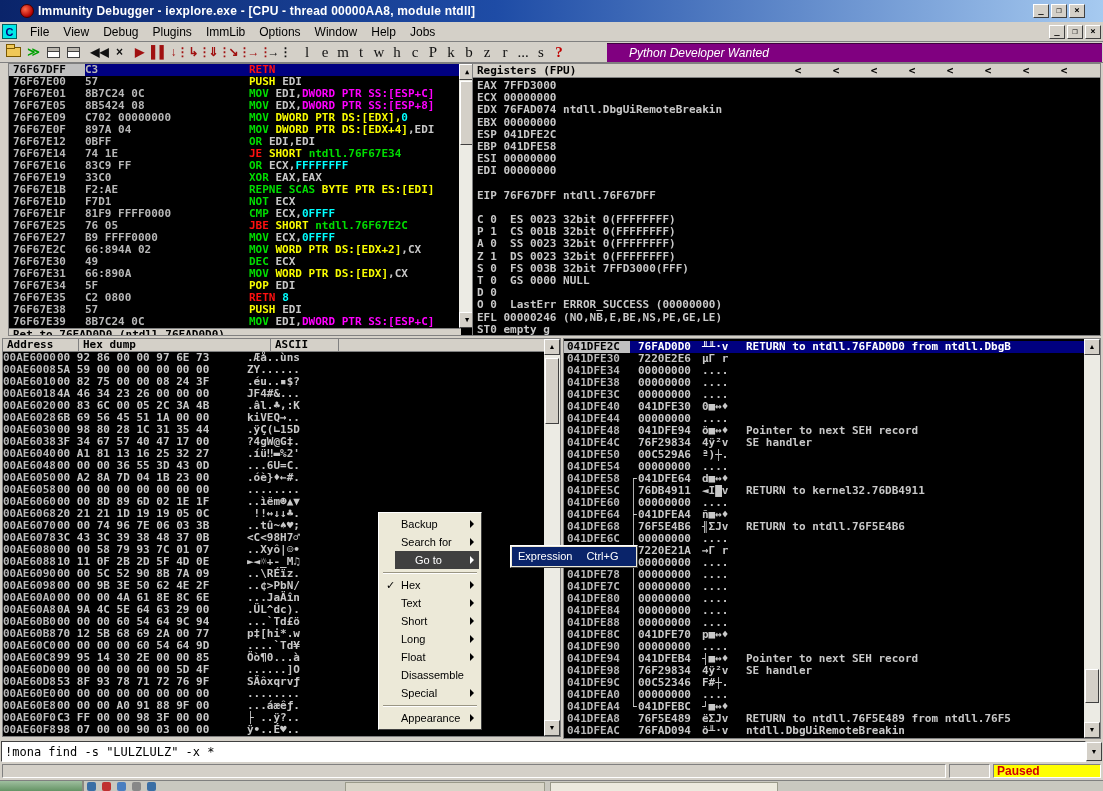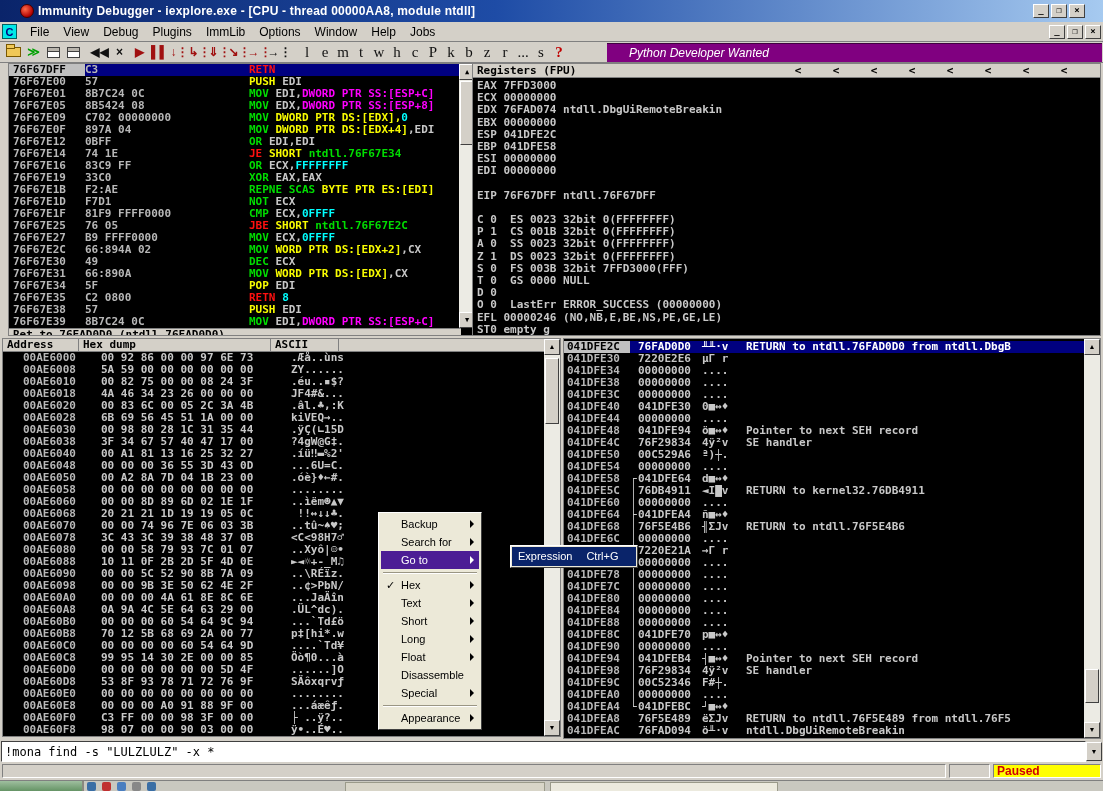--- a/index.html
+++ b/index.html
@@ -70,21 +70,21 @@
   .chev { position:absolute; top:0; width:14px; text-align:center; font-family:"DejaVu Sans Mono",monospace; font-weight:bold; }
   #reg-lines { padding:2px 0 0 4px; color:#c8c8c8; }
   .regline { height:12.2px; white-space:pre; }
 
   
   #dump { left:2px; top:338px; width:559px; height:399px; }
   #dump-hdr { display:flex; height:13px; font-family:"DejaVu Sans Mono",monospace; font-weight:bold; font-size:11px; line-height:12px; }
   #dump-hdr span { border-right:1px solid #808080; padding-left:4px; }
   .hcol-a{width:76px} .hcol-h{width:192px} .hcol-s{width:68px} .hcol-x{flex:1; border-right:none!important}
   .hrow { display:flex; height:12px; white-space:pre; color:#c8c8c8; }
-  .ha { width:98px; padding-left:20px; flex:none; color:#b8b8b8; }
+  .ha { width:54px; padding-left:0; flex:none; color:#b8b8b8; }
   .hb { width:190px; flex:none; }
   .hs { flex:1; }
 
   
   #stack { left:563px; top:338px; width:538px; height:401px; }
   #stack-rows { padding-top:2px; }
   .srow { display:flex; height:12px; white-space:pre; color:#c8c8c8; width:522px; overflow:hidden; }
   .sa { width:66px; padding-left:3px; flex:none; color:#b8b8b8; }
   .sk { width:8px; flex:none; }
   .sv { width:60px; flex:none; }
@@ -98,21 +98,21 @@
   .sb .sbtn { width:16px; height:16px; background:#d4d0c8; border:1px solid; border-color:#fff #404040 #404040 #fff;
     font-size:7px; line-height:14px; text-align:center; color:#000; }
   .sb .sdown { position:absolute; bottom:0; left:0; }
   .sb .thumb { position:absolute; left:1px; width:14px; background:#d4d0c8; border:1px solid; border-color:#fff #404040 #404040 #fff; }
 
   
   #ctxmenu { position:absolute; left:378px; top:512px; width:104px; background:#ece9d8;
     border:1px solid; border-color:#fff #404040 #404040 #fff; box-shadow:2px 2px 2px rgba(0,0,0,.35);
     padding:2px 2px; font-size:11px; z-index:5; }
   .cmi { height:18px; line-height:18px; padding-left:20px; position:relative; color:#000; white-space:nowrap; }
-  .cmi.hl { background:#4c1d95; color:#fff; }
+  .cmi.hl { background:#404040; color:#fff;margin-left:14px; }
   .cmi .check { position:absolute; left:5px; }
   .cmi .arrow { position:absolute; right:5px; top:5px; width:0; height:0;
     border-left:4px solid currentColor; border-top:4px solid transparent; border-bottom:4px solid transparent; }
   .cm-sep { height:7px; position:relative; }
   .cm-sep:before { content:""; position:absolute; left:2px; right:2px; top:3px; border-top:1px solid #9a9684; border-bottom:1px solid #fff; }
   #submenu { position:absolute; left:510px; top:545px; width:128px; height:23px; background:#ece9d8;
     border:1px solid; border-color:#fff #404040 #404040 #fff; padding:1px; z-index:6; }
   #submenu .smi { height:19px; line-height:19px; background:#0a246a; color:#fff; font-size:11px;
     display:flex; padding:0 6px; }
   #submenu .smi .short { margin-left:14px; }

